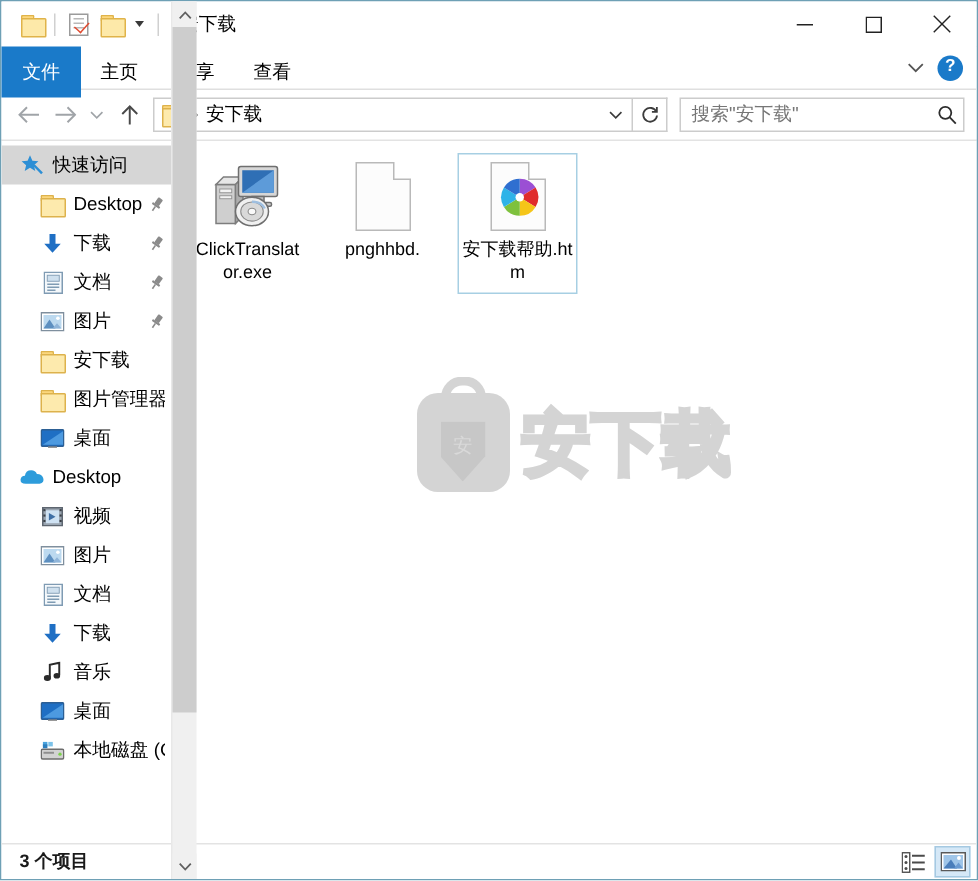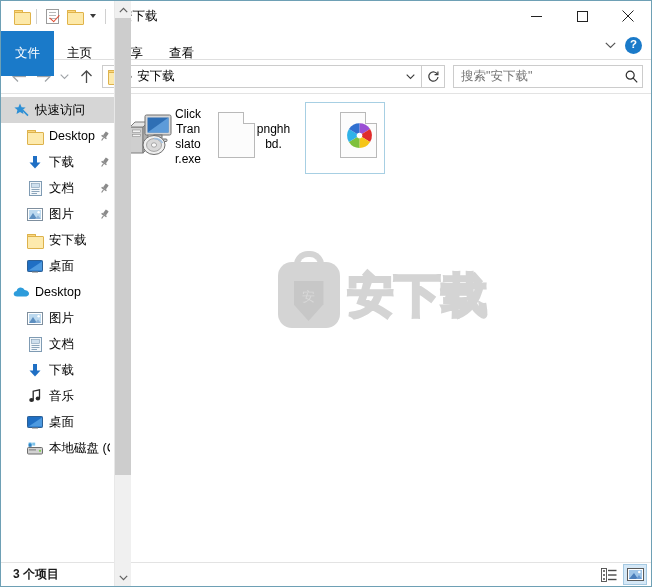--- a/index.html
+++ b/index.html
@@ -95,21 +95,21 @@
     background: #fff;
     border-bottom: 1px solid #dfdfdf;
     position: relative;
   }
   .tab {
     display: flex; align-items: center; justify-content: center;
     padding: 0 13px;
     font-size: 12.5px;
     color: #000;
     cursor: default;
-    height: 45px;
+    height: 34px;
     text-align: right;
   }
   .tab.file {
     background: #1a7ac9; color: #fff; min-width: 48px;
     padding: 0 14px;
   }
   .ribbon-right {
     margin-left: auto; display: flex; align-items: center;
     gap: 6px; padding-right: 9px;
   }
@@ -231,24 +231,23 @@
     overflow: hidden;
   }
   .files {
     display: flex; flex-wrap: wrap;
     padding: 8px 0 0 10px;
     position: relative; z-index: 2;
   }
   .file-item {
     width: 80px; padding: 4px 2px 6px;
     margin: 0 10px 6px 0;
-    display: flex; align-items: center;
+    display: flex; flex-direction: column; align-items: center;
     border: 1px solid transparent;
     cursor: default;
-    justify-content: flex-end;
   }
   .file-item.selected {
     background: #ffffff; border: 1px solid #a7cfe3;
   }
   .file-ico {
     width: 48px; height: 48px; margin-bottom: 4px;
     display: flex; align-items: center; justify-content: center;
     position: relative;
   }
   .file-name {
@@ -542,35 +541,57 @@
           </span>
         </div>
         <div class="navitem lvl1">
           <span class="ni-ico">
             <span class="ic-folder"></span>
           </span>
           <span class="ni-label">安下载</span>
         </div>
         <div class="navitem lvl1">
           <span class="ni-ico">
+            <span class="ic-folder"></span>
+          </span>
+          <span class="ni-label">图片管理器</span>
+        </div>
+        <div class="navitem lvl1">
+          <span class="ni-ico">
             <svg width="16" height="13" viewBox="0 0 16 13">
               <rect x="0.5" y="0.5" width="15" height="11" rx="0.8" fill="#1f6fc4" stroke="#2c5f94" stroke-width="1"></rect>
               <polygon points="1.5,10.5 15,1.5 15,10.5" fill="#4d9ae0"></polygon>
               <rect x="5" y="11.6" width="6" height="1" fill="#8d8d8d"></rect>
             </svg>
           </span>
           <span class="ni-label">桌面</span>
         </div>
         <div class="navitem lvl0">
           <span class="ni-ico">
             <svg width="17" height="12" viewBox="0 0 17 12">
               <path d="M4.2 10.5 Q0.5 10.5 0.7 7.6 Q1 5.2 3.6 5.1 Q4.2 1.5 7.8 1.5 Q10.6 1.5 11.6 4 Q14.8 3.9 15.8 6.6 Q16.8 9.6 13.4 10.5 Z" fill="#2d9cdb"></path>
             </svg>
           </span>
           <span class="ni-label">Desktop</span>
+        </div>
+        <div class="navitem lvl1">
+          <span class="ni-ico">
+            <svg width="14" height="13" viewBox="0 0 14 13">
+              <rect x="0.5" y="0.5" width="13" height="12" fill="#9aa5b1" stroke="#5e6670" stroke-width="1"></rect>
+              <rect x="2.6" y="2.2" width="8.8" height="8.6" fill="#cfe2f3"></rect>
+              <polygon points="4.6,4 9,6.5 4.6,9" fill="#3f6fa5"></polygon>
+              <rect x="0.9" y="1.4" width="1.4" height="1.4" fill="#3a3f46"></rect>
+              <rect x="0.9" y="5" width="1.4" height="1.4" fill="#3a3f46"></rect>
+              <rect x="0.9" y="8.6" width="1.4" height="1.4" fill="#3a3f46"></rect>
+              <rect x="11.7" y="1.4" width="1.4" height="1.4" fill="#3a3f46"></rect>
+              <rect x="11.7" y="5" width="1.4" height="1.4" fill="#3a3f46"></rect>
+              <rect x="11.7" y="8.6" width="1.4" height="1.4" fill="#3a3f46"></rect>
+            </svg>
+          </span>
+          <span class="ni-label">视频</span>
         </div>
         <div class="navitem lvl1">
           <span class="ni-ico">
             <svg width="16" height="13" viewBox="0 0 16 13">
               <rect x="0.5" y="0.5" width="15" height="12" fill="#ffffff" stroke="#7f8f9e" stroke-width="1"></rect>
               <rect x="2" y="2" width="12" height="9" fill="#bcd9ef"></rect>
               <polygon points="2,11 6,5 10,11" fill="#5d8fc0"></polygon>
               <polygon points="8,11 11,7.5 14,11" fill="#8fb4d8"></polygon>
               <circle cx="11.6" cy="4.2" r="1.2" fill="#ffffff"></circle>
             </svg>
@@ -694,20 +715,21 @@
                   <path d="M0,0 L12.8,-7.8 A15,15 0 0 1 12.8,7.8 Z" fill="#e02b2b"></path>
                   <path d="M0,0 L12.8,7.8 A15,15 0 0 1 0,15 Z" fill="#f5c518"></path>
                   <path d="M0,0 L0,15 A15,15 0 0 1 -12.8,7.8 Z" fill="#7ec13d"></path>
                   <path d="M0,0 L-12.8,7.8 A15,15 0 0 1 -12.8,-7.8 Z" fill="#2fb3e8"></path>
                   <path d="M0,0 L-12.8,-7.8 A15,15 0 0 1 0,-15 Z" fill="#2f6fd0"></path>
                   <circle cx="0" cy="0" r="3.4" fill="#ffffff"></circle>
                 </g>
               </svg>
             </span>
           </div>
+          <div class="file-name">安下载帮助.htm</div>
         </div>
       </div>
 
       <div class="watermark">
         <div class="wm-badge">
           <div class="wm-handle"></div>
           <div class="wm-shield">安</div>
         </div>
         <div class="wm-text">
           <div class="wm-cn">安下载</div>

